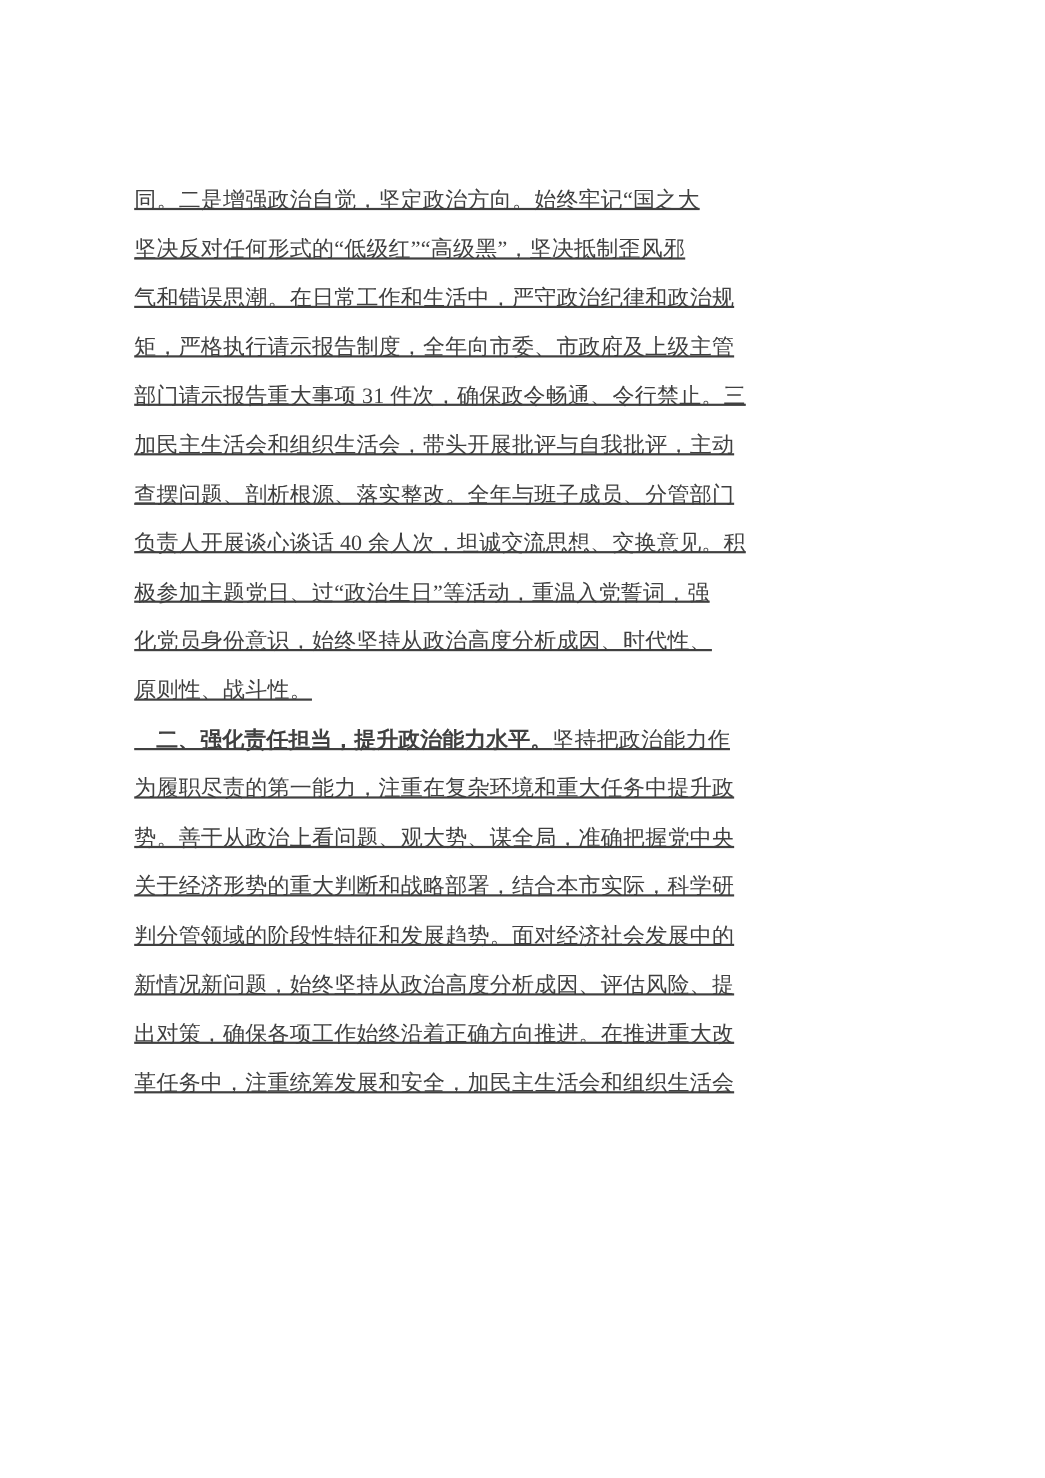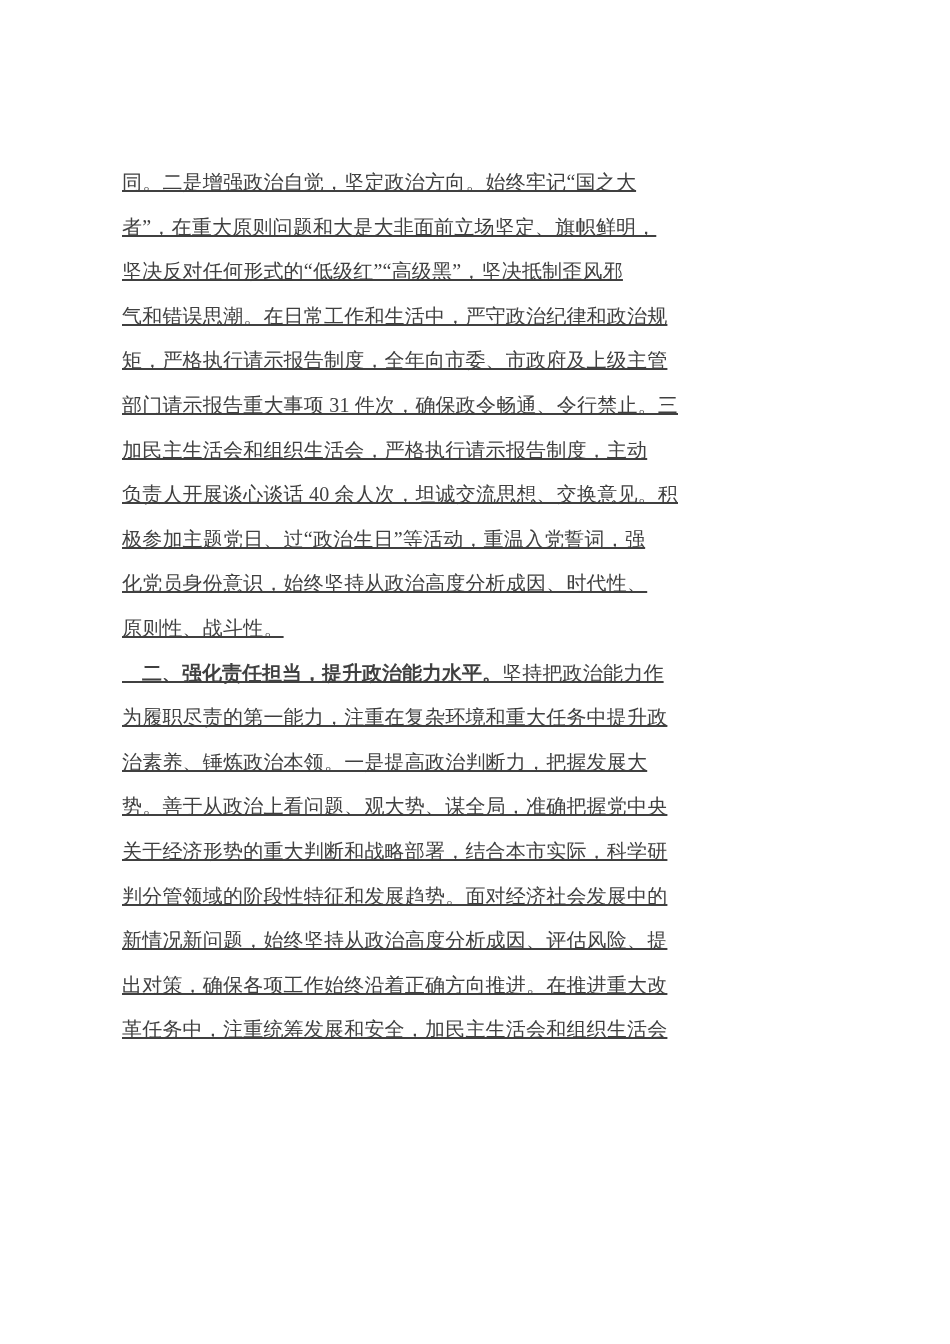--- a/index.html
+++ b/index.html
@@ -57,33 +57,32 @@
     font-weight: 700;
     letter-spacing: 0px;
   }
 </style>
 </head>
 <body>
 
 <div id="page">
   <div id="text-column">
       <div class="doc-line body-line"><span>同。二是增强政治自觉，坚定政治方向。始终牢记“国之大</span></div>
-      <div class="doc-line body-line"><span>者”，在重大原则问题和大是大非面前立场坚定、旗帜鲜明，</span></div>
       <div class="doc-line body-line"><span>坚决反对任何形式的“低级红”“高级黑”，坚决抵制歪风邪</span></div>
       <div class="doc-line body-line"><span>气和错误思潮。在日常工作和生活中，严守政治纪律和政治规</span></div>
       <div class="doc-line body-line"><span>矩，严格执行请示报告制度，全年向市委、市政府及上级主管</span></div>
       <div class="doc-line body-line"><span>部门请示报告重大事项 31 件次，确保政令畅通、令行禁止。三</span></div>
-      <div class="doc-line body-line"><span>加民主生活会和组织生活会，严格执行请示报告制度，主动</span></div>
+      <div class="doc-line body-line"><span>加民主生活会和组织生活会，带头开展批评与自我批评，主动</span></div>
+      <div class="doc-line body-line"><span>查摆问题、剖析根源、落实整改。全年与班子成员、分管部门</span></div>
       <div class="doc-line body-line"><span>负责人开展谈心谈话 40 余人次，坦诚交流思想、交换意见。积</span></div>
       <div class="doc-line body-line"><span>极参加主题党日、过“政治生日”等活动，重温入党誓词，强</span></div>
       <div class="doc-line body-line"><span>化党员身份意识，始终坚持从政治高度分析成因、时代性、</span></div>
       <div class="doc-line body-line"><span>原则性、战斗性。</span></div>
       <div class="doc-line body-line"><span class="heading-run">　二、强化责任担当，提升政治能力水平。</span><span>坚持把政治能力作</span></div>
       <div class="doc-line body-line"><span>为履职尽责的第一能力，注重在复杂环境和重大任务中提升政</span></div>
-      <div class="doc-line body-line"><span>治素养、锤炼政治本领。一是提高政治判断力，把握发展大</span></div>
       <div class="doc-line body-line"><span>势。善于从政治上看问题、观大势、谋全局，准确把握党中央</span></div>
       <div class="doc-line body-line"><span>关于经济形势的重大判断和战略部署，结合本市实际，科学研</span></div>
       <div class="doc-line body-line"><span>判分管领域的阶段性特征和发展趋势。面对经济社会发展中的</span></div>
       <div class="doc-line body-line"><span>新情况新问题，始终坚持从政治高度分析成因、评估风险、提</span></div>
       <div class="doc-line body-line"><span>出对策，确保各项工作始终沿着正确方向推进。在推进重大改</span></div>
       <div class="doc-line body-line"><span>革任务中，注重统筹发展和安全，加民主生活会和组织生活会</span></div>
     </div>
 </div>
 
 </body></html>

